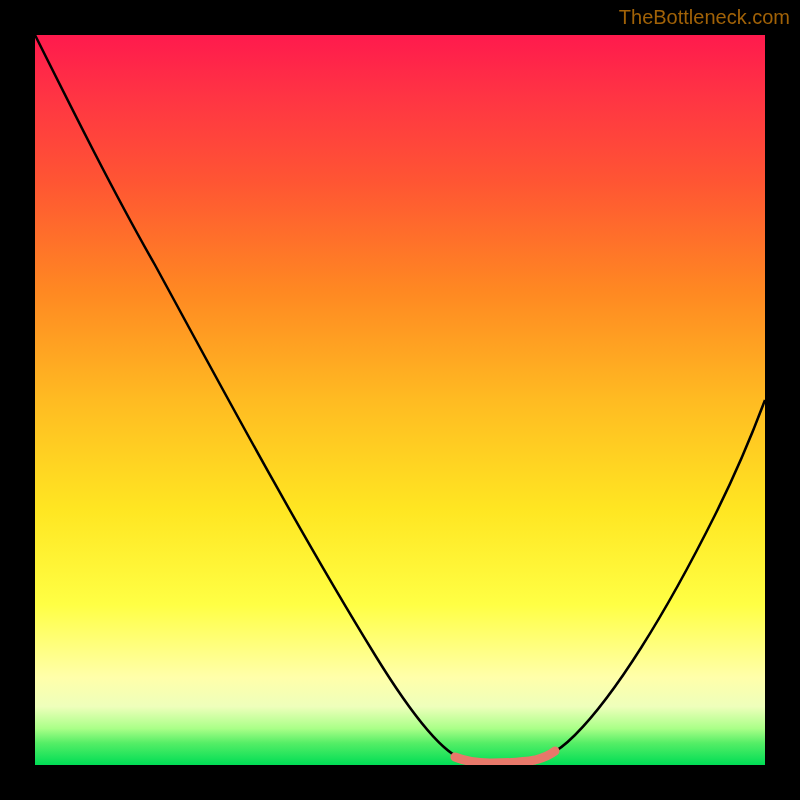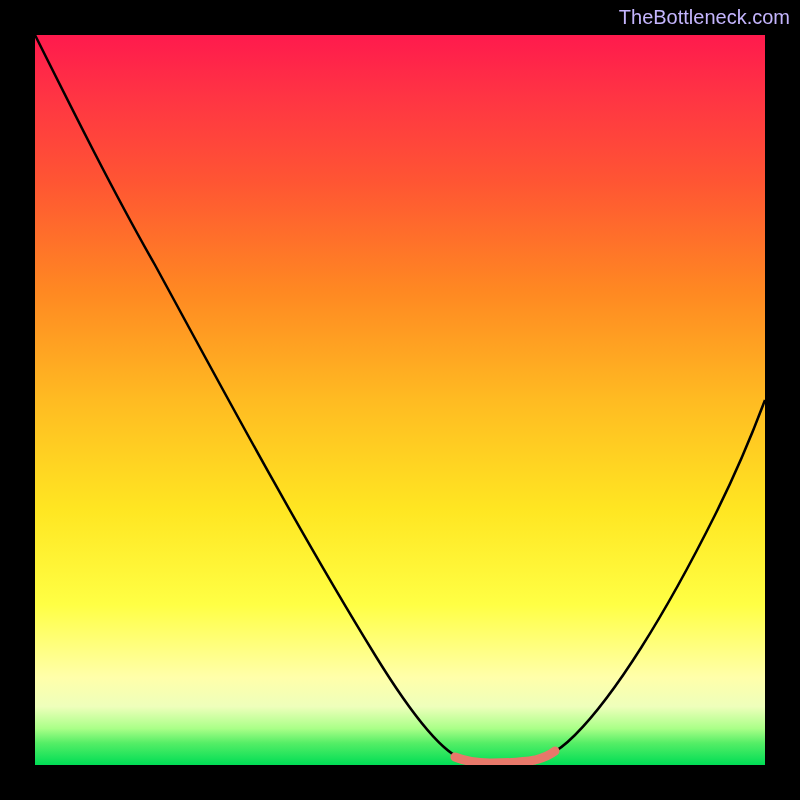--- a/index.html
+++ b/index.html
@@ -8,21 +8,21 @@
     width: 800px;
     height: 800px;
     background: #000;
     position: relative;
     font-family: Arial, sans-serif;
   }
   .watermark {
     position: absolute;
     top: 6px;
     right: 10px;
-    color: #c4b5fd;
+    color: #a16207;
     font-size: 20px;
     z-index: 10;
   }
   .plot-area {
     position: absolute;
     left: 35px;
     top: 35px;
     width: 730px;
     height: 730px;
     background: linear-gradient(to bottom,

